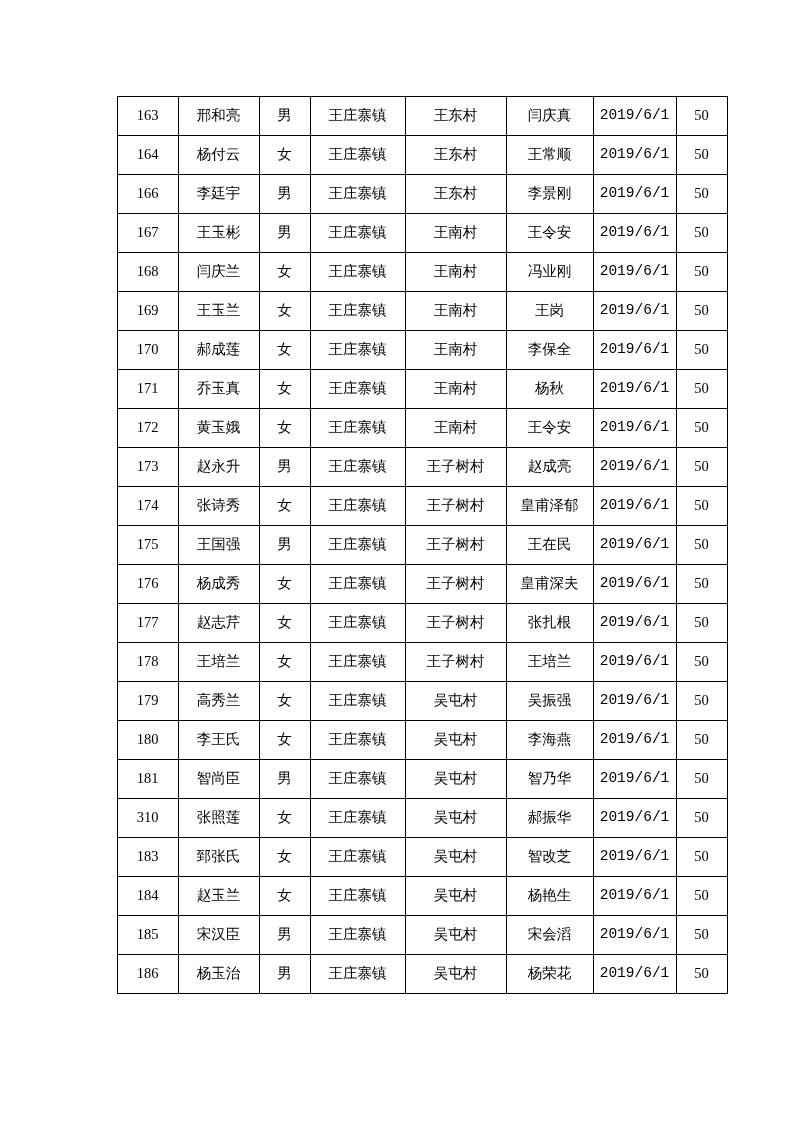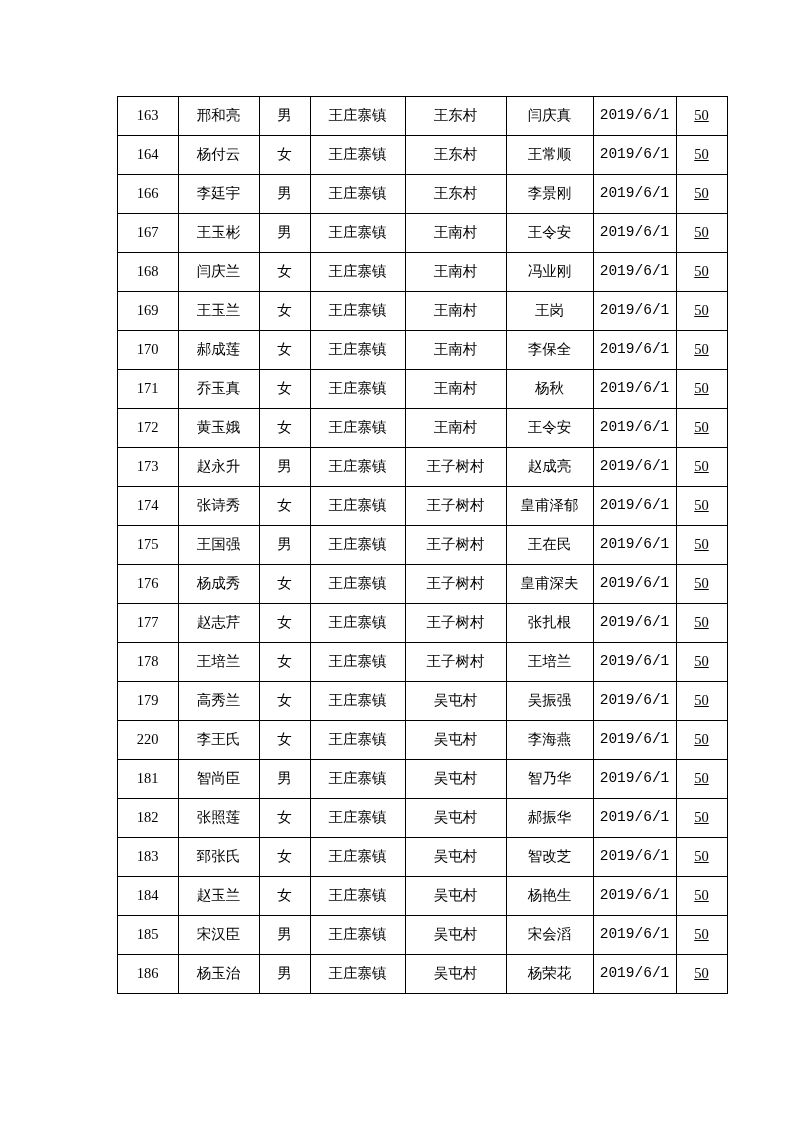--- a/index.html
+++ b/index.html
@@ -40,21 +40,21 @@
     white-space: nowrap;
     overflow: hidden;
   }
   td.c-index  { width: 56px; }
   td.c-name   { width: 76px; }
   td.c-gender { width: 46px; }
   td.c-town   { width: 90px; }
   td.c-village{ width: 96px; margin-left: 12px; }
   td.c-relate { width: 82px; margin-left: 32px; }
   td.c-date   { width: 78px; font-family: Liberation Mono, monospace; }
-  td.c-amount { width: 46px; text-decoration: underline; }
+  td.c-amount { width: 46px; }
 </style>
 </head>
 <body>
 
 <div class="page">
   <div class="table-wrap">
     <table class="roster">
       <tbody id="roster-body">
           <tr>
             <td class="c-index">163</td>
@@ -210,41 +210,41 @@
             <td class="c-index">179</td>
             <td class="c-name">高秀兰</td>
             <td class="c-gender">女</td>
             <td class="c-town">王庄寨镇</td>
             <td class="c-village">吴屯村</td>
             <td class="c-relate">吴振强</td>
             <td class="c-date">2019/6/1</td>
             <td class="c-amount">50</td>
           </tr>
           <tr>
-            <td class="c-index">220</td>
+            <td class="c-index">180</td>
             <td class="c-name">李王氏</td>
             <td class="c-gender">女</td>
             <td class="c-town">王庄寨镇</td>
             <td class="c-village">吴屯村</td>
             <td class="c-relate">李海燕</td>
             <td class="c-date">2019/6/1</td>
             <td class="c-amount">50</td>
           </tr>
           <tr>
             <td class="c-index">181</td>
             <td class="c-name">智尚臣</td>
             <td class="c-gender">男</td>
             <td class="c-town">王庄寨镇</td>
             <td class="c-village">吴屯村</td>
             <td class="c-relate">智乃华</td>
             <td class="c-date">2019/6/1</td>
             <td class="c-amount">50</td>
           </tr>
           <tr>
-            <td class="c-index">182</td>
+            <td class="c-index">310</td>
             <td class="c-name">张照莲</td>
             <td class="c-gender">女</td>
             <td class="c-town">王庄寨镇</td>
             <td class="c-village">吴屯村</td>
             <td class="c-relate">郝振华</td>
             <td class="c-date">2019/6/1</td>
             <td class="c-amount">50</td>
           </tr>
           <tr>
             <td class="c-index">183</td>

